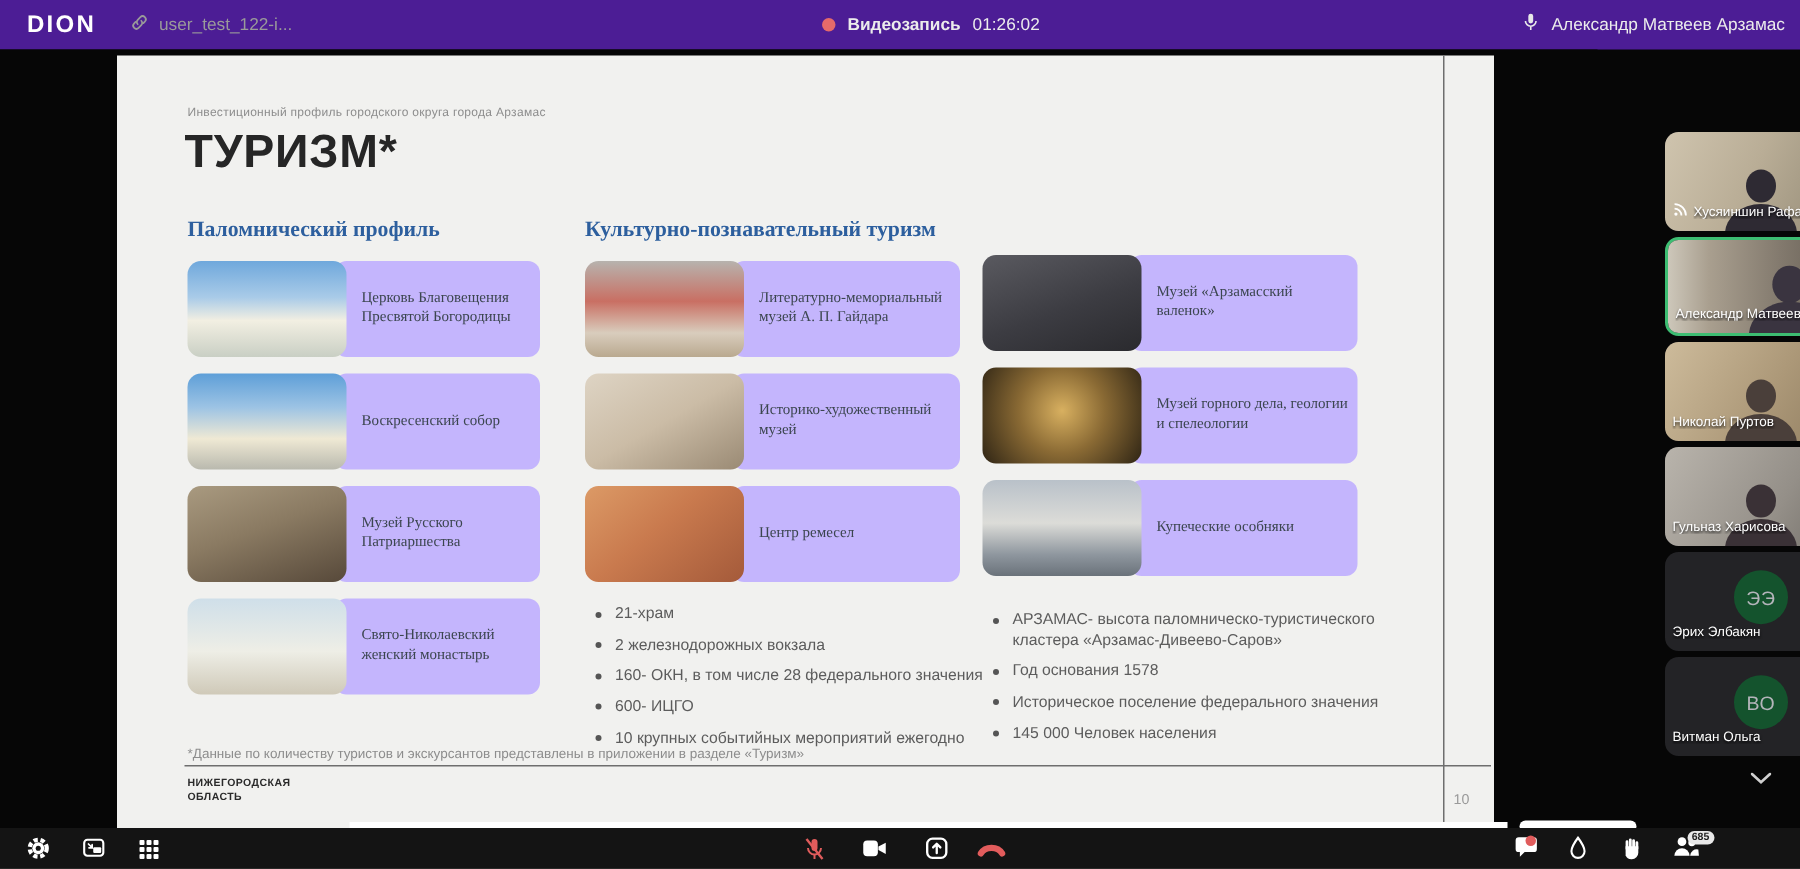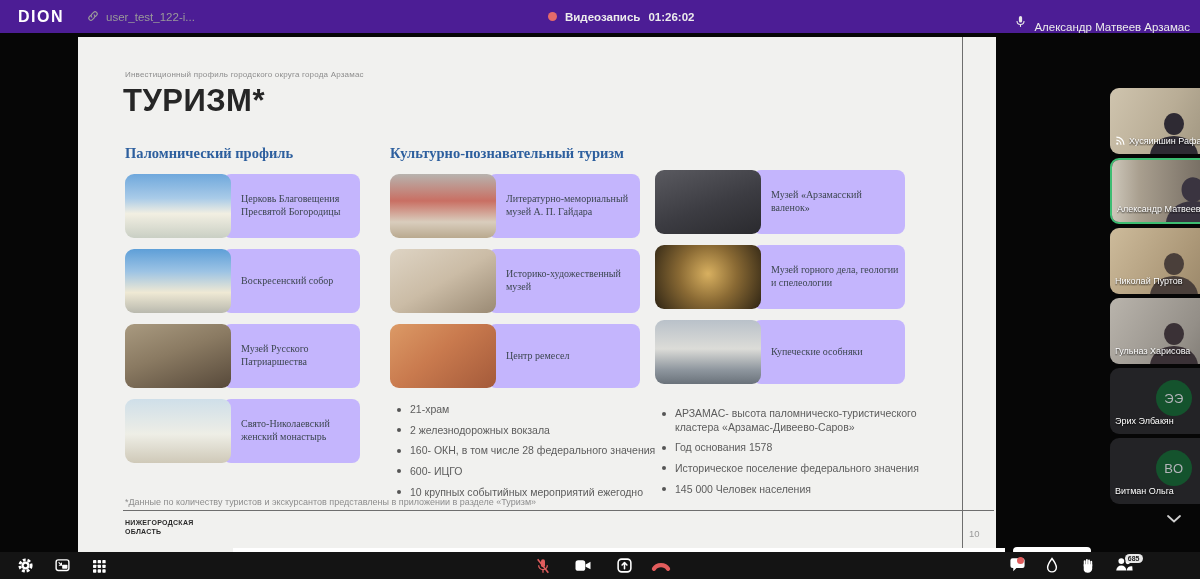--- a/index.html
+++ b/index.html
@@ -8,22 +8,22 @@
   .screen { position:relative; width:1200px; height:579px; background:#060606; }
 
   
   .topbar { position:absolute; left:0; top:0; width:1200px; height:33px; background:#4c1d95;
             display:flex; align-items:center; color:#e8e8e8; }
   .logo { font-weight:800; font-size:16px; letter-spacing:1.5px; color:#fff; margin-left:18px; }
   .room { display:flex; align-items:center; gap:6px; margin-left:22px; color:#9a9a9a; font-size:11.5px; }
   .rec { position:absolute; left:548px; top:0; height:33px; display:flex; align-items:center; gap:8px; }
   .rec-dot { width:9px; height:9px; border-radius:50%; }
   .rec-label { font-size:11.5px; font-weight:700; color:#ececec; }
-  .rec-time { font-size:11.5px; font-weight:700; color:#ececec; }
-  .me { position:absolute; right:10px; top:0; height:33px; display:flex; align-items:flex-end; gap:7px; }
+  .rec-time { font-size:11.5px; font-weight:400; color:#ececec; }
+  .me { position:absolute; right:10px; top:0; height:33px; display:flex; align-items:center; gap:7px; }
   .me-name { font-size:11.5px; color:#ececec; }
 
   
   .stage { position:absolute; left:0; top:33px; width:1065px; height:519px; background:#060606; }
   .slide { position:absolute; left:78px; top:4px; width:918px; height:530px; background:#f1f1ef; overflow:hidden; }
   .kicker { position:absolute; left:47px; top:33px; font-size:8px; color:#8d8d8d; letter-spacing:.2px; }
   .slide-title { position:absolute; left:45px; top:46px; font-size:31px; font-weight:800; color:#262626; letter-spacing:.5px; }
   .col { position:absolute; top:108px; }
   .col1 { left:47px;  width:235px; }
   .col2 { left:312px; width:250px; }

